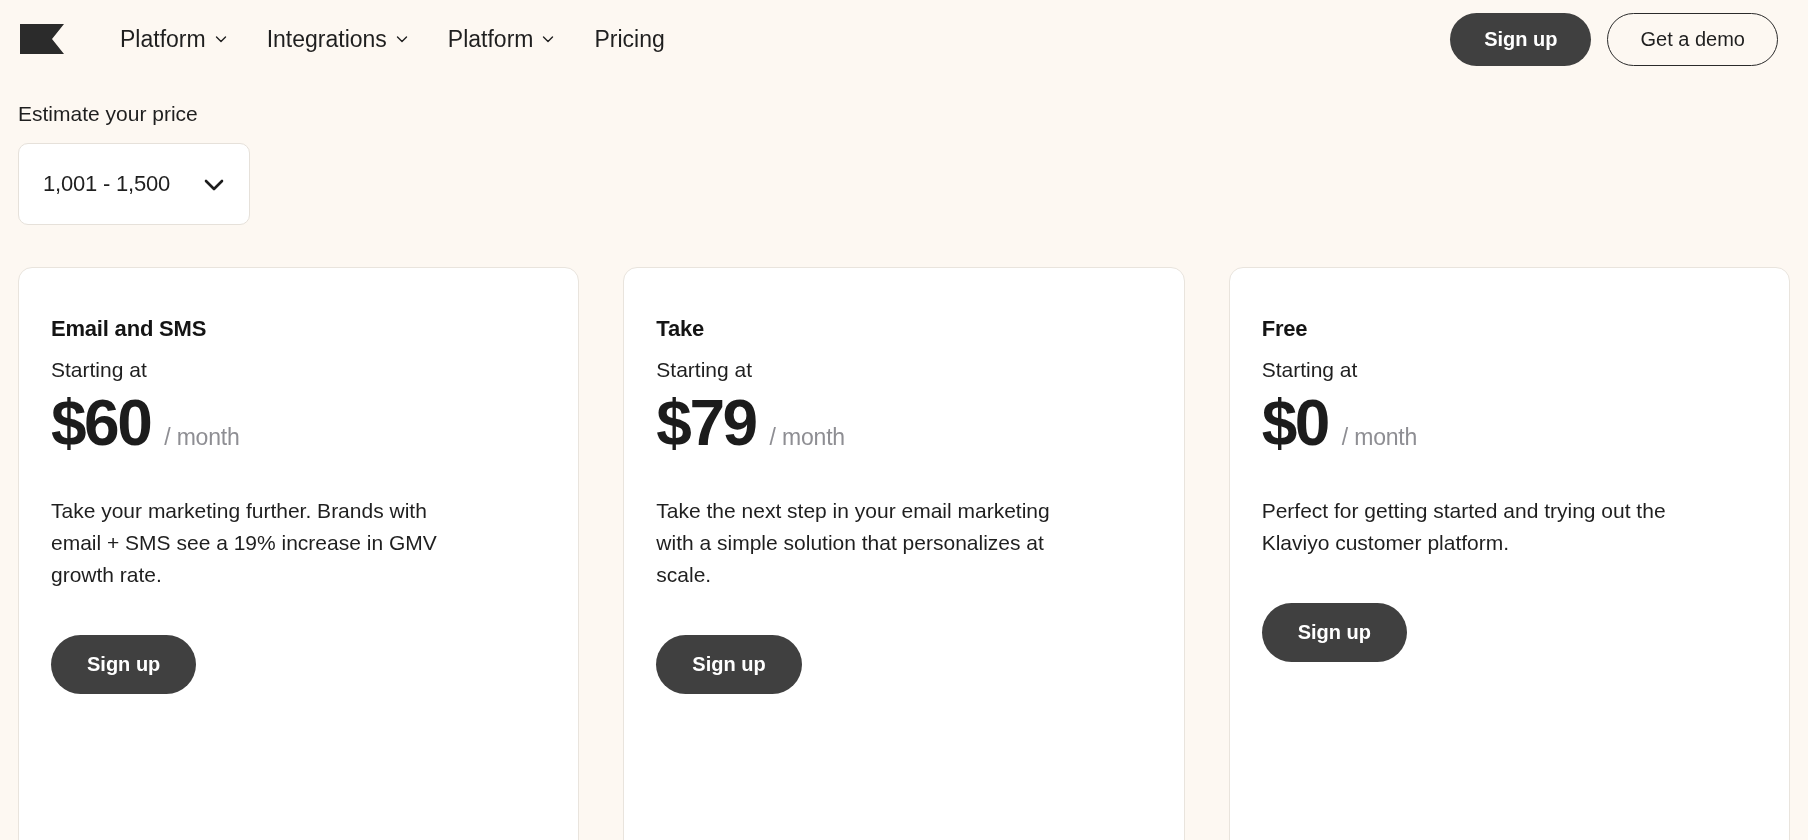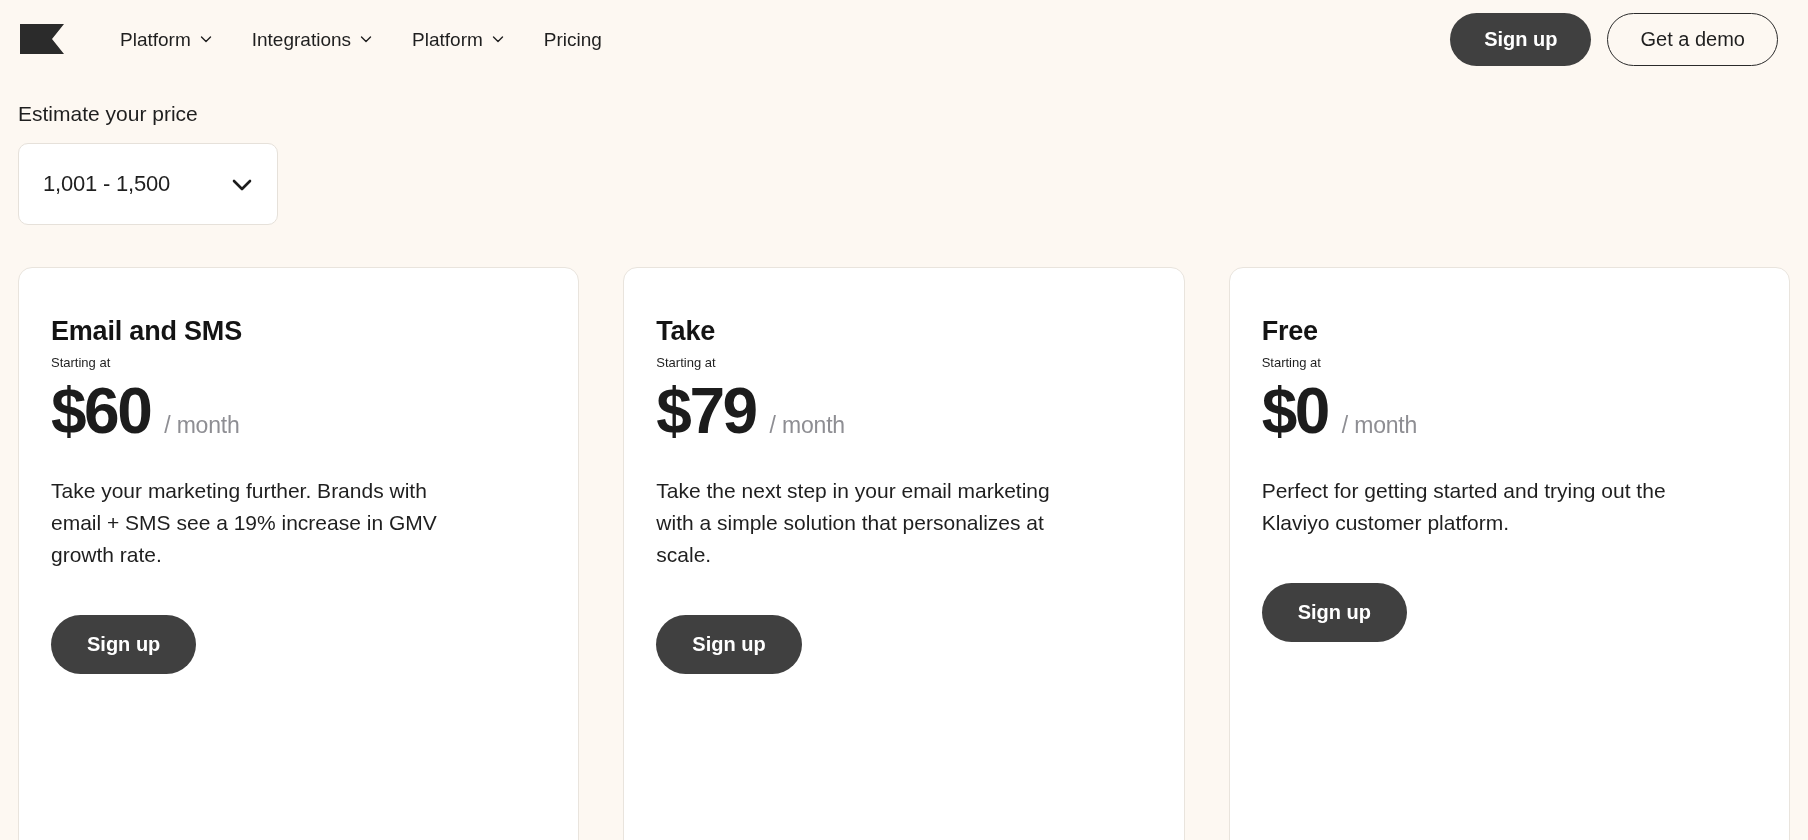--- a/index.html
+++ b/index.html
@@ -30,21 +30,21 @@
   .nav-links {
     display:flex;
     align-items:center;
     gap:0px;
     flex:1 1 auto;
   }
   .nav-link {
     display:flex;
     align-items:center;
     gap:9px;
-    font-size:19px;
+    font-size:23px;
     line-height:1;
     color:#1f1f1f;
     padding:8px 20px;
     cursor:pointer;
     white-space:nowrap;
   }
   .chev {
     display:inline-block;
     width:12px; height:12px;
     flex:0 0 auto;
@@ -100,21 +100,21 @@
   }
   .headline {
     font-size:46px;
     font-weight:bold;
     letter-spacing:-0.8px;
     line-height:1.1;
     color:#141414;
     white-space:nowrap;
   }
   .select-box {
-    width:260px;
+    width:232px;
     height:82px;
     background:#ffffff;
     border:1px solid #e6e1da;
     border-radius:10px;
     display:flex;
     align-items:center;
     justify-content:space-between;
     padding:0 22px 0 24px;
     cursor:pointer;
     flex:0 0 auto;
@@ -137,29 +137,29 @@
     height:640px;
   }
   .card {
     background:#ffffff;
     border:1px solid #e9e4dd;
     border-radius:14px;
     padding:48px 32px 0 32px;
     overflow:hidden;
   }
   .card-title {
-    font-size:27px;
+    font-size:22px;
     font-weight:bold;
     color:#141414;
     letter-spacing:-0.2px;
   }
   .card-sub {
-    font-size:13px;
-    color:#1f1f1f;
-    margin-top:8px;
+    font-size:21px;
+    color:#1f1f1f;
+    margin-top:16px;
   }
   .price-row {
     display:flex;
     align-items:baseline;
     gap:14px;
     margin-top:8px;
   }
   .price {
     font-size:64px;
     font-weight:bold;
@@ -169,21 +169,21 @@
   }
   .per {
     font-size:23px;
     color:#8e8e93;
     letter-spacing:-0.2px;
   }
   .card-desc {
     font-size:21px;
     line-height:1.52;
     color:#1f1f1f;
-    margin-top:30px;
+    margin-top:38px;
     max-width:420px;
   }
   .card-cta {
     margin-top:44px;
   }
   .card-cta .btn-dark {
     padding:18px 36px;
     font-size:20px;
   }
 </style>

